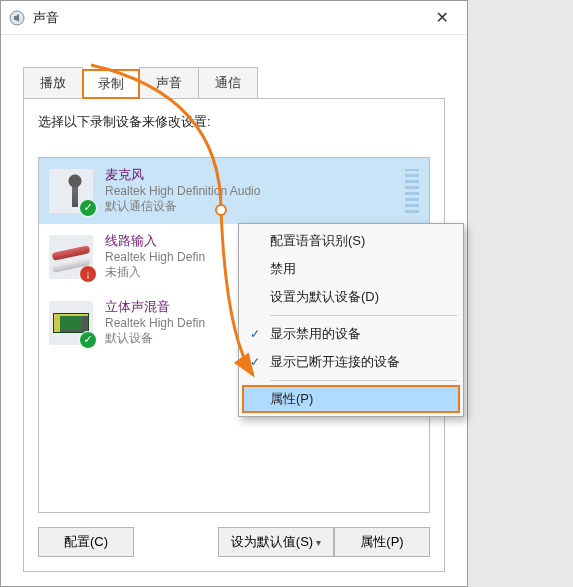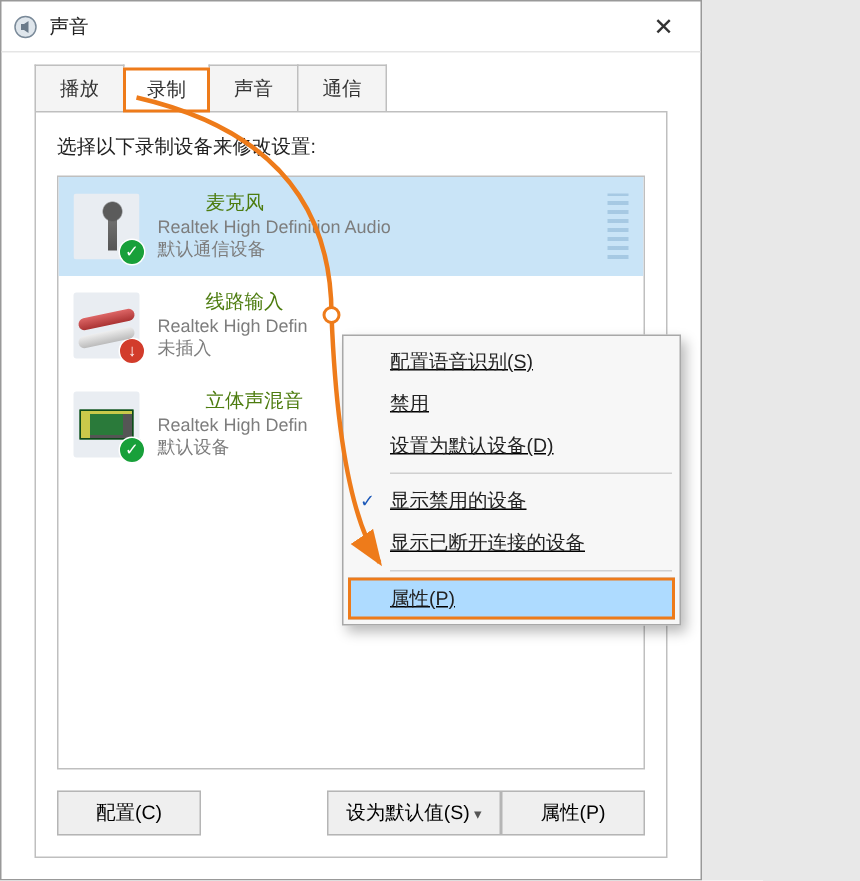--- a/index.html
+++ b/index.html
@@ -9,43 +9,43 @@
     margin: 0; position: relative; display: flex; flex-direction: column;
   }
   .titlebar {
     height: 34px; display: flex; align-items: center; padding: 0 8px;
     border-bottom: 1px solid #e5e5e5;
   }
   .titlebar .ticon { width: 16px; height: 16px; margin-right: 8px; }
   .titlebar .title { font-size: 13px; color: #222; flex: 1; }
   .titlebar .close { font-size: 16px; padding: 4px 10px; color: #333; cursor: default; }
   .client { flex: 1; padding: 8px 22px 14px 22px; display: flex; flex-direction: column; position: relative; }
-  .tabs { display: flex; align-items: flex-end; position: relative; z-index: 2; }
+  .tabs { display: flex; align-items: flex-end; position: relative; z-index: 2; margin-top: 24px; }
   .tab {
     padding: 6px 16px; font-size: 13px; color: #333; border: 1px solid #bfbfbf;
     border-bottom: none; background: #f4f4f4; margin-right: -1px; cursor: default;
   }
   .tab.active { background: #fff; position: relative; top: 1px; }
   .tab-highlight { border: 2px solid #ee7b1a; padding: 4px 14px; }
   .tabpanel {
     border: 1px solid #bfbfbf; flex: 1; padding: 14px 14px 14px 14px;
     display: flex; flex-direction: column; position: relative; z-index: 1;
   }
-  .instr { font-size: 13px; color: #222; margin-bottom: 10px; }
+  .instr { font-size: 13px; color: #222; margin-bottom: 26px; }
   .device-list {
     border: 1px solid #bfbfbf; flex: 1; overflow: hidden; position: relative;
   }
   .device {
     display: flex; align-items: center; padding: 8px 10px 8px 10px; gap: 12px;
     border-bottom: 1px solid rgba(0,0,0,0); position: relative;
   }
   .device.selected { background: #c9e4f7; }
   .device .thumb { width: 44px; height: 44px; position: relative; }
   .device .info { flex: 1; min-width: 0; }
-  .device .name { font-size: 13px; color: #4d7c0f; margin-left: 32px; }
+  .device .name { font-size: 13px; color: #701a75; }
   .device .desc { font-size: 12px; color: #7d7d7d; }
   .device .status { font-size: 12px; color: #7d7d7d; }
   .device .levels {
     width: 14px; height: 44px;
     background: repeating-linear-gradient(to top, #8fb7d6 0 3px, transparent 3px 6px);
     opacity: .6;
   }
   .thumb-badge {
     position: absolute; right: -4px; bottom: -4px; width: 18px; height: 18px;
     border-radius: 50%; color:#fff; font-size:11px; display:flex;
@@ -75,23 +75,23 @@
 
   .footer { display:flex; justify-content:flex-end; margin-top:14px; }
   .footer .left { margin-right:auto; }
   .btn {
     min-width: 96px; padding: 5px 12px; font-size: 13px; background:#efefef;
     border:1px solid #b5b5b5; cursor:default; text-align:center;
   }
   .btn.split::after { content:" ▾"; font-size:10px; color:#555; }
 
   .ctxmenu {
-    position:absolute; left:227px; top:188px; width:226px; background:#f7f7f7;
+    position:absolute; left:237px; top:188px; width:226px; background:#f7f7f7;
     border:1px solid #a8a8a8; box-shadow:3px 4px 8px rgba(0,0,0,.28);
-    padding:3px; z-index:10;text-decoration:underline;
+    padding:3px; z-index:10;
   }
   .ctxitem {
     display:flex; align-items:center; font-size:13px; color:#222;
     padding:5px 8px 5px 28px; position:relative; cursor:default;
   }
   .ctxitem .chk {
     position:absolute; left:6px; width:14px; text-align:center; color:#1a57b8; font-size:12px;
   }
   .ctxsep { height:1px; background:#d0d0d0; margin:4px 2px 4px 28px; }
   .ctxitem.highlight { background:#aedbff; border:2px solid #ee7b1a; padding:3px 6px 3px 26px; }

